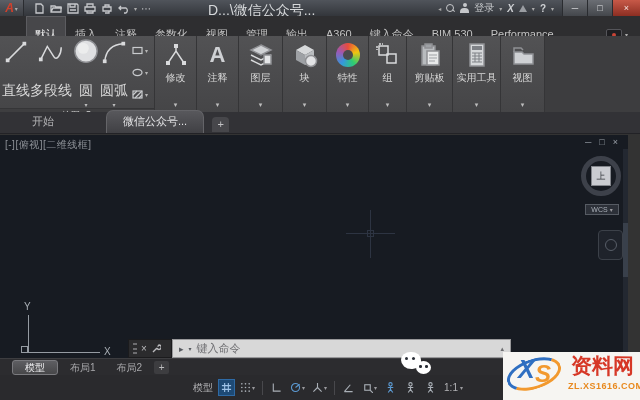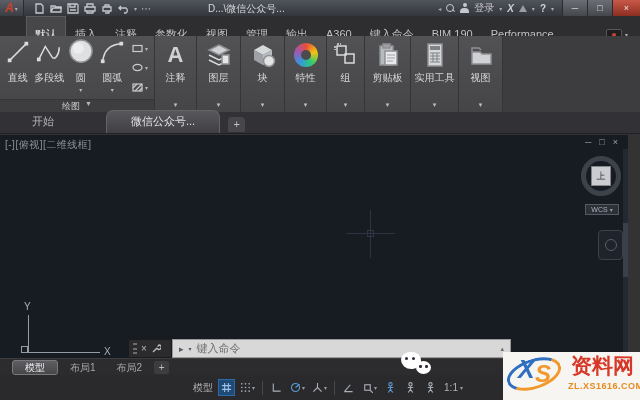--- a/index.html
+++ b/index.html
@@ -11,21 +11,21 @@
   .titlebar{position:absolute;top:0;left:0;right:0;height:16px;
     background:linear-gradient(#50545b,#33363b);display:flex;align-items:center;
     color:#c9cbce;font-size:10px;}
   .app-btn{width:24px;height:16px;display:flex;align-items:center;justify-content:center;
     background:linear-gradient(#5c5f66,#3a3d42);border-right:1px solid #2a2c30;}
   .app-btn .a{color:#d2402c;font-weight:bold;font-style:italic;font-size:12px;line-height:12px;}
   .app-btn .c{color:#aaa;font-size:6px;margin-left:1px;}
   .qat{display:flex;align-items:center;gap:4px;margin-left:8px;}
   .qi{width:13px;height:12px;display:flex;align-items:center;justify-content:center;}
   .qi svg{width:12px;height:11px;stroke:#c6c8cb;fill:none;stroke-width:1.3;}
-  .tb-title{position:absolute;left:208px;top:2px;color:#d6d8da;font-size:10px;white-space:nowrap;}
+  .tb-title{position:absolute;left:208px;top:2px;color:#d6d8da;font-size:14px;white-space:nowrap;}
   .tb-right{margin-left:auto;display:flex;align-items:center;gap:5px;margin-right:2px;}
   .mag{width:9px;height:9px;position:relative;}
   .mag::before{content:"";position:absolute;left:0;top:0;width:6px;height:6px;border:1.4px solid #c6c8cb;border-radius:50%;}
   .mag::after{content:"";position:absolute;left:6px;top:6px;width:3px;height:1.4px;background:#c6c8cb;transform:rotate(45deg);}
   .person{width:9px;height:10px;position:relative;}
   .person::before{content:"";position:absolute;left:2.5px;top:0;width:4px;height:4px;border-radius:50%;background:#c6c8cb;}
   .person::after{content:"";position:absolute;left:0;top:4.5px;width:9px;height:5px;border-radius:4px 4px 0 0;background:#c6c8cb;}
   .xglyph{font-weight:bold;color:#cfd1d4;font-size:10px;font-style:italic;}
   .tri{width:0;height:0;border-left:4px solid transparent;border-right:4px solid transparent;border-bottom:7px solid #9a9da2;}
   .helpq{color:#cfd1d4;font-weight:bold;}
@@ -45,21 +45,21 @@
   .cam::after{content:"";position:absolute;left:5px;top:2.5px;width:4px;height:4px;border-radius:50%;background:#c94436;}
 
   
   .ribbon{position:absolute;top:36px;left:0;right:0;height:76px;background:#404042;display:flex;}
   .panel{position:relative;background:linear-gradient(#525254,#454547);border-right:1px solid #353537;
     display:flex;flex-direction:column;}
   .draw-panel{width:155px;}
   .tools{flex:1;display:flex;padding:1px 2px 0 2px;}
   .tool{flex:1;display:flex;flex-direction:column;align-items:center;padding-top:2px;}
   .tool svg{width:26px;height:26px;stroke:#d9dadc;fill:none;stroke-width:1.6;}
-  .t-label{font-size:10px;color:#d8d8d8;margin-top:6px;white-space:nowrap;}
+  .t-label{font-size:14px;color:#d8d8d8;margin-top:17px;white-space:nowrap;}
   .t-caret{font-size:6px;color:#bdbdbd;margin-top:1px;}
   .minicol{width:24px;display:flex;flex-direction:column;justify-content:space-around;align-items:center;padding:2px 0;}
   .mini{display:flex;align-items:center;gap:2px;}
   .mini svg{width:11px;height:9px;stroke:#c9cbce;fill:none;stroke-width:1.2;}
   .mini .mc{font-size:6px;color:#b5b5b5;}
   .p-footer{height:13px;background:#3e3e40;border-top:1px solid #353537;display:flex;align-items:flex-start;
     justify-content:center;gap:5px;font-size:9px;color:#cccccc;}
   .pf-caret{font-size:7px;color:#b8b8b8;}
   .spanel{align-items:center;padding-top:3px;}
   .sp-icon{height:32px;display:flex;align-items:center;justify-content:center;}
@@ -69,21 +69,21 @@
   .glyphA{font-size:22px;color:#cfd1d4;font-weight:bold;line-height:22px;}
   .colorwheel{width:24px;height:24px;border-radius:50%;
     background:conic-gradient(#e74c3c,#f1c40f,#2ecc71,#3498db,#9b59b6,#e74c3c);position:relative;}
   .colorwheel::after{content:"";position:absolute;left:7px;top:7px;width:10px;height:10px;border-radius:50%;background:#4b4b4d;}
   .ribbon-spacer{flex:1;background:#3d3d3f;}
 
   
   .filetabs{position:absolute;top:112px;left:0;right:0;height:22px;background:#323236;
     display:flex;align-items:flex-end;padding-left:14px;font-size:11px;border-bottom:1px solid #222226;}
   .ftab-start{padding:3px 18px 4px;color:#b4b4b6;}
-  .ftab-active{margin-left:34px;padding:3px 24px 4px;color:#e4e4e6;
+  .ftab-active{margin-left:34px;padding:3px 16px 4px;color:#e4e4e6;
     background:linear-gradient(#58585c,#404044);border:1px solid #646468;border-bottom:none;border-radius:7px 7px 0 0;}
   .ftab-add{margin-left:8px;margin-bottom:1px;width:17px;height:15px;background:#47474b;border-radius:4px 4px 0 0;
     color:#c2c2c4;font-size:11px;line-height:15px;text-align:center;}
 
   
   .canvas{position:absolute;top:135px;left:0;right:12px;height:223px;background:#171b22;overflow:hidden;}
   .vp-label{position:absolute;left:5px;top:3px;font-size:10px;color:#8e9298;letter-spacing:0.5px;}
   .cwin{position:absolute;right:10px;top:2px;display:flex;gap:8px;color:#9aa0a8;font-size:9px;line-height:10px;}
   .vc-ring{position:absolute;right:7px;top:21px;width:40px;height:40px;border-radius:50%;border:5px solid #3d414a;}
   .vc-face{position:absolute;right:17px;top:31px;width:20px;height:20px;background:#caccd1;border:1px solid #83868c;
@@ -221,21 +221,21 @@
   <div class="tabrow">
     <span class="rtab active">默认</span>
     <span class="rtab">插入</span>
     <span class="rtab">注释</span>
     <span class="rtab">参数化</span>
     <span class="rtab">视图</span>
     <span class="rtab">管理</span>
     <span class="rtab">输出</span>
     <span class="rtab">A360</span>
     <span class="rtab">键入命令</span>
-    <span class="rtab">BIM 190</span>
+    <span class="rtab">BIM 530</span>
     <span class="rtab">Performance</span>
     <span class="recorder">
       <span class="cam"></span>
       <span class="carl">▾</span>
     </span>
   </div>
 
   <div class="ribbon">
 
     <div class="panel draw-panel">
@@ -293,20 +293,32 @@
             <span class="mc">▾</span>
             </span>
         </div>
       </div>
       <div class="p-footer">
         <span>绘图</span>
         <span class="pf-caret">▼</span>
       </div>
     </div>
 
+    <div class="panel spanel" style="width:42px">
+      <span class="sp-icon">
+          <svg viewBox="0 0 26 26">
+        <path d="M5 21 L13 9 L21 21 M13 9 L13 4"></path>
+        <rect x="11" y="2" width="4" height="4" fill="#d9dadc" stroke="none"></rect>
+        <rect x="3" y="19" width="4" height="4" fill="#d9dadc" stroke="none"></rect>
+        <rect x="19" y="19" width="4" height="4" fill="#d9dadc" stroke="none"></rect>
+          </svg>
+        </span>
+      <span class="sp-label">修改</span>
+      <span class="sp-caret">▾</span>
+    </div>
 
     <div class="panel spanel" style="width:42px">
       <span class="sp-icon">
           <span class="glyphA">A</span>
         </span>
       <span class="sp-label">注释</span>
       <span class="sp-caret">▾</span>
     </div>
 
     <div class="panel spanel" style="width:44px">

